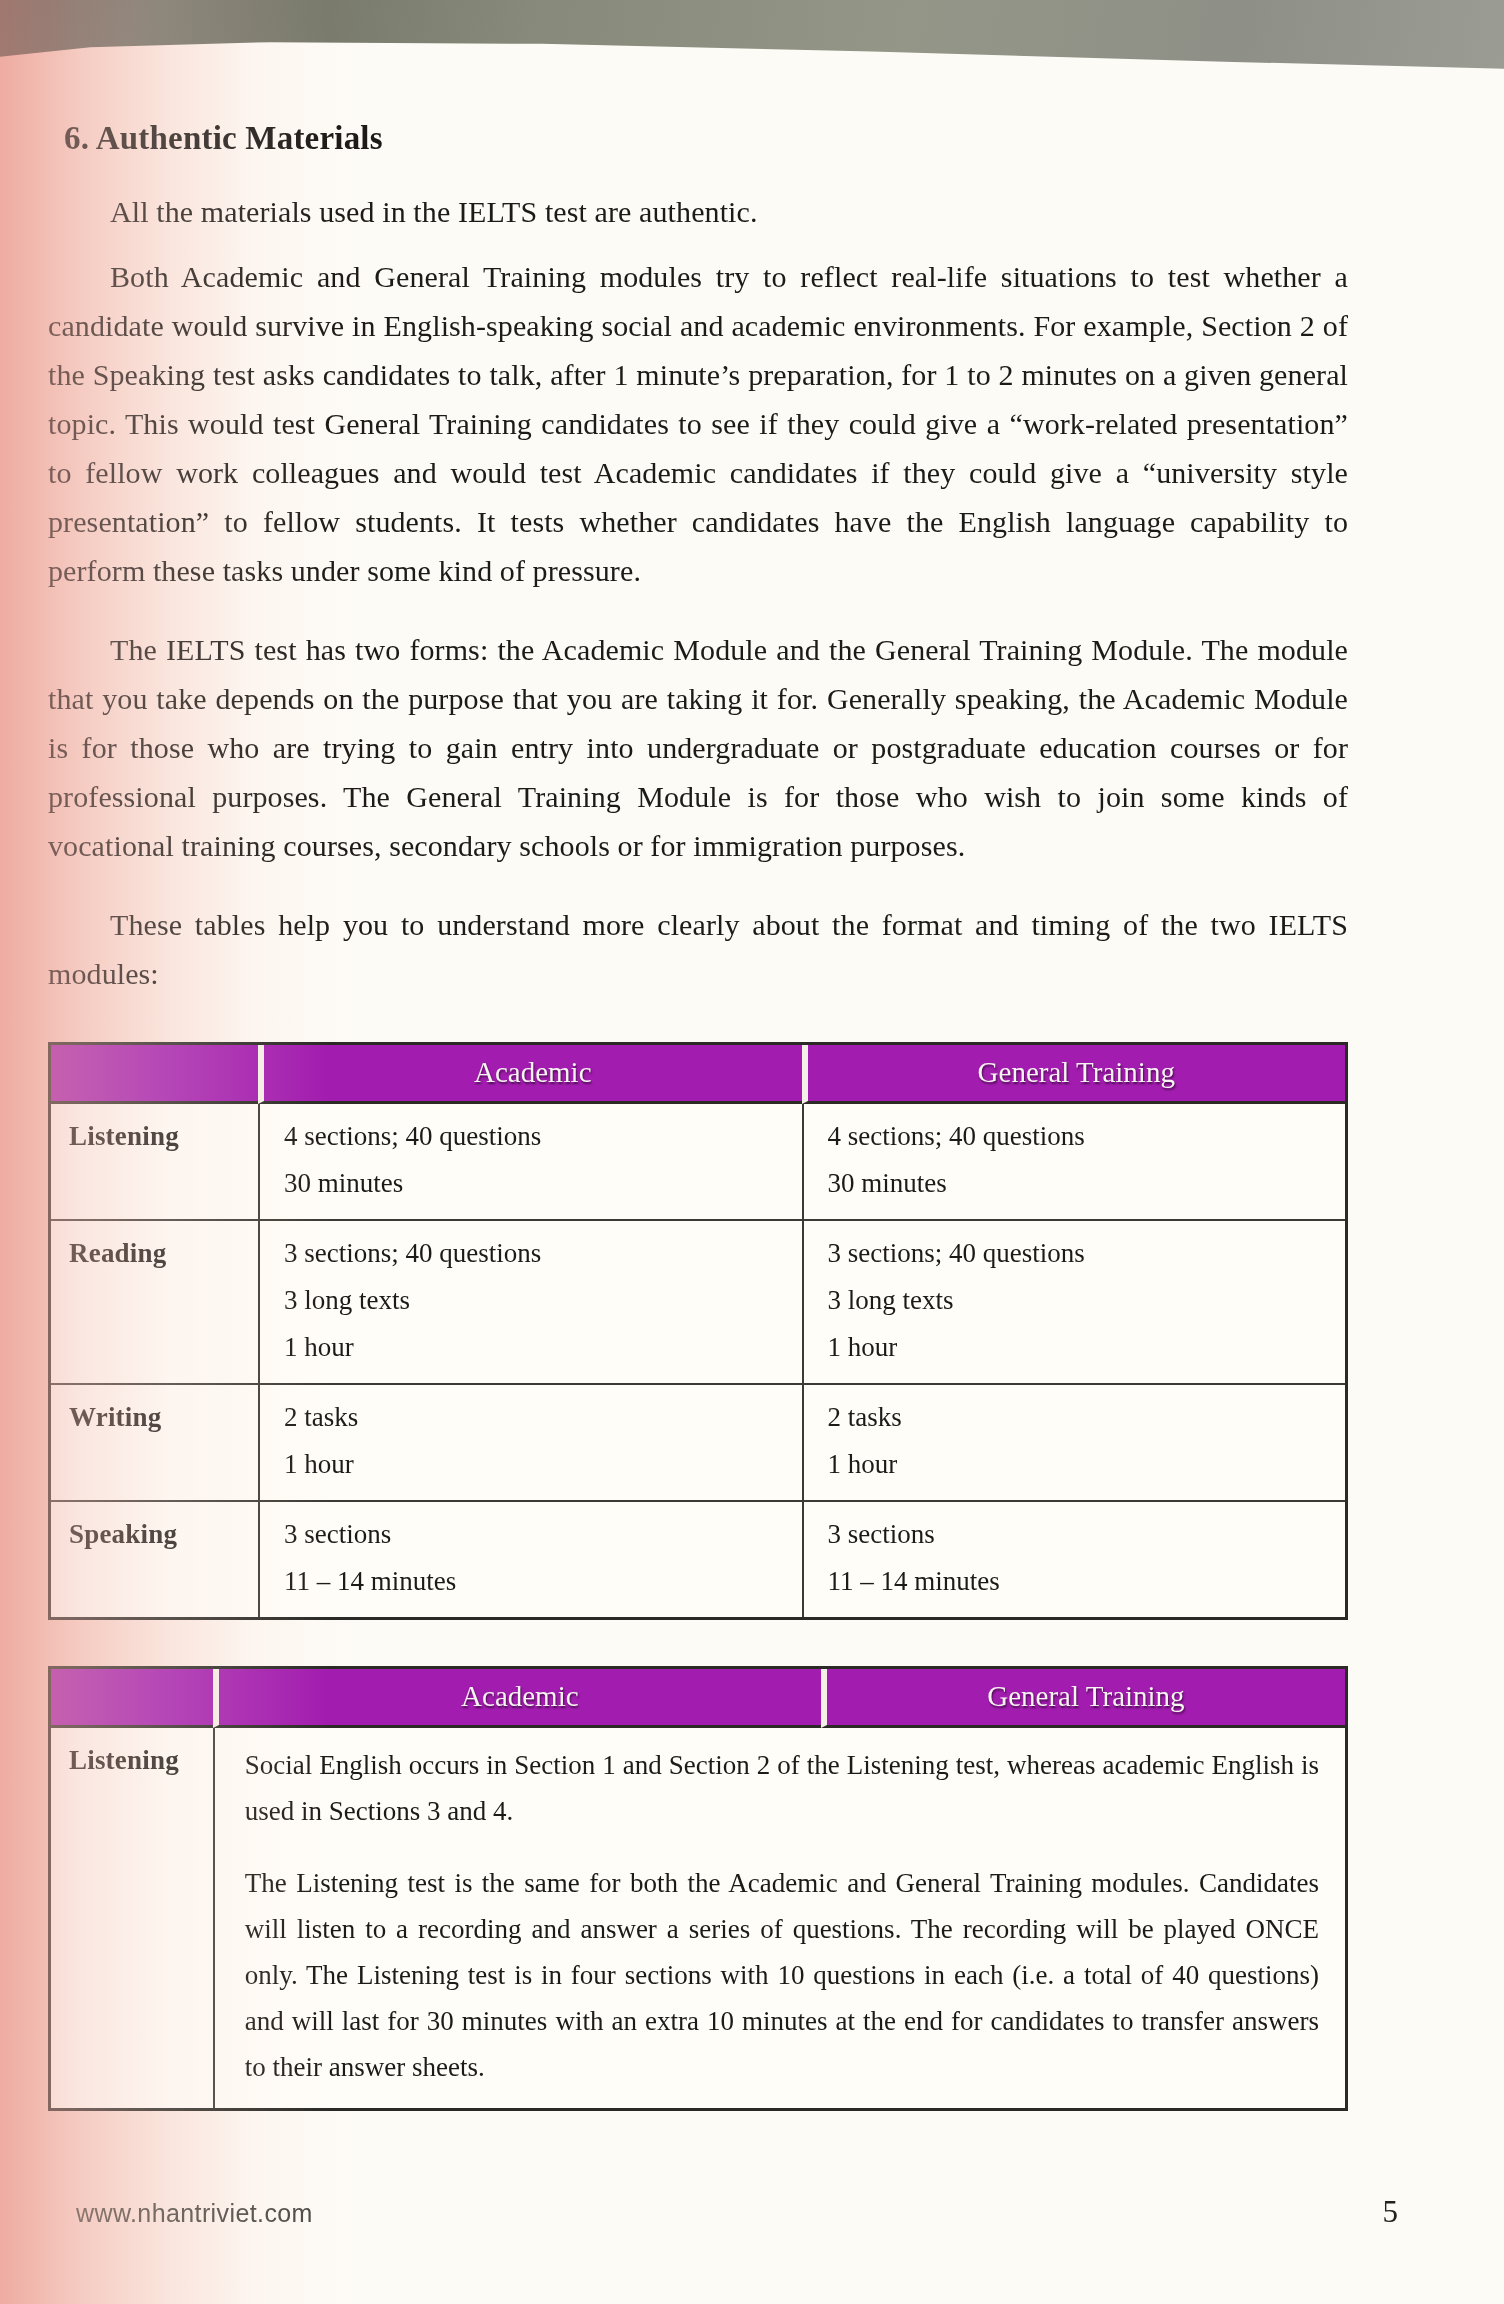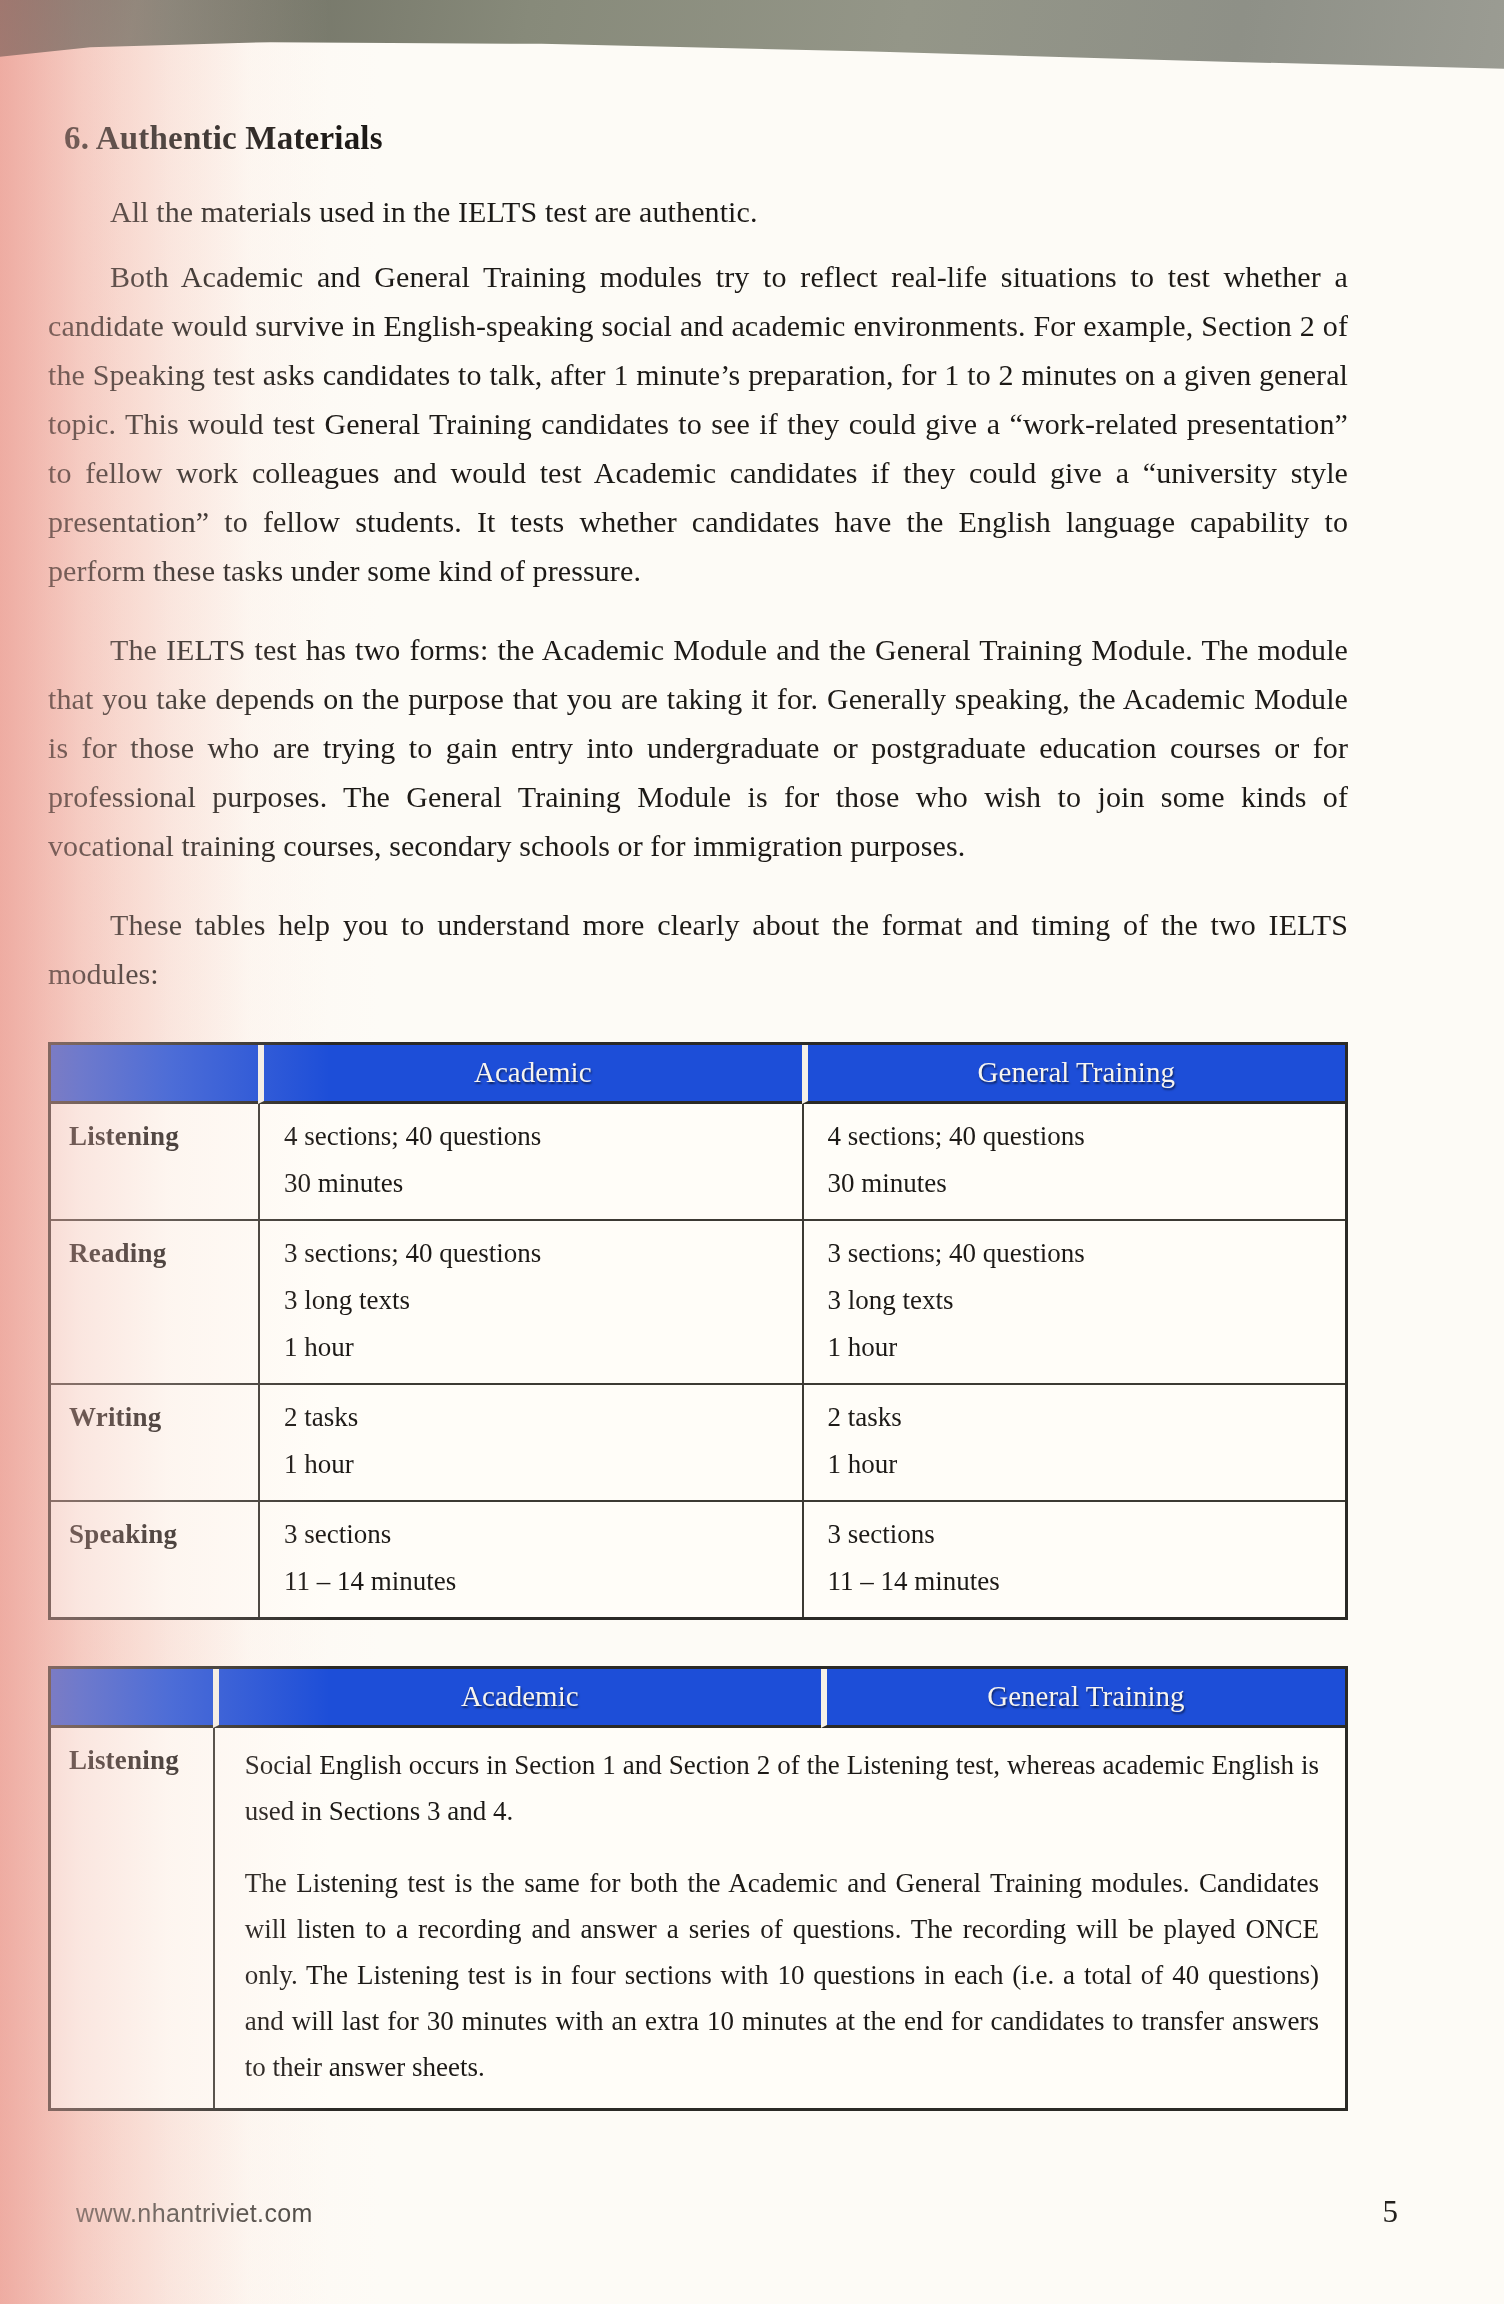--- a/index.html
+++ b/index.html
@@ -63,21 +63,21 @@
     border-collapse: separate;
     border-spacing: 0;
     border: 3px solid #2b2a26;
     background: #fffdf8;
     table-layout: fixed;
   }
   .format-table { margin-top: 44px; }
   .detail-table { margin-top: 46px; }
 
   thead th {
-    background: #1d4ed8;
+    background: #a21caf;
     color: #f6f4f0;
     font-weight: normal;
     font-size: 29px;
     padding: 11px 0 12px;
     text-align: center;
     text-shadow: 1px 2px 2px rgba(0,0,0,0.55);
     border-bottom: 3px solid #2b2a26;
   }
   thead th + th { border-left: 6px solid #f5f0e7; }
 

